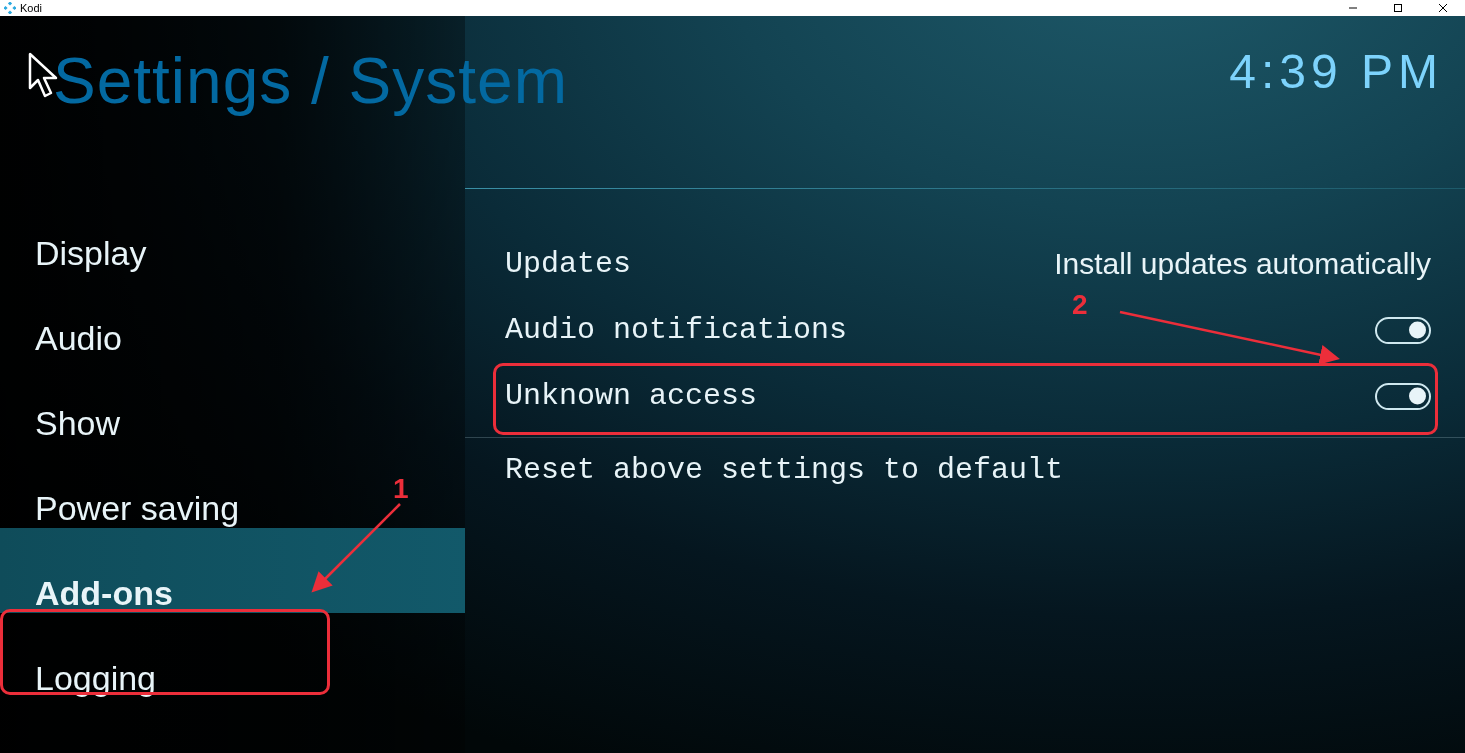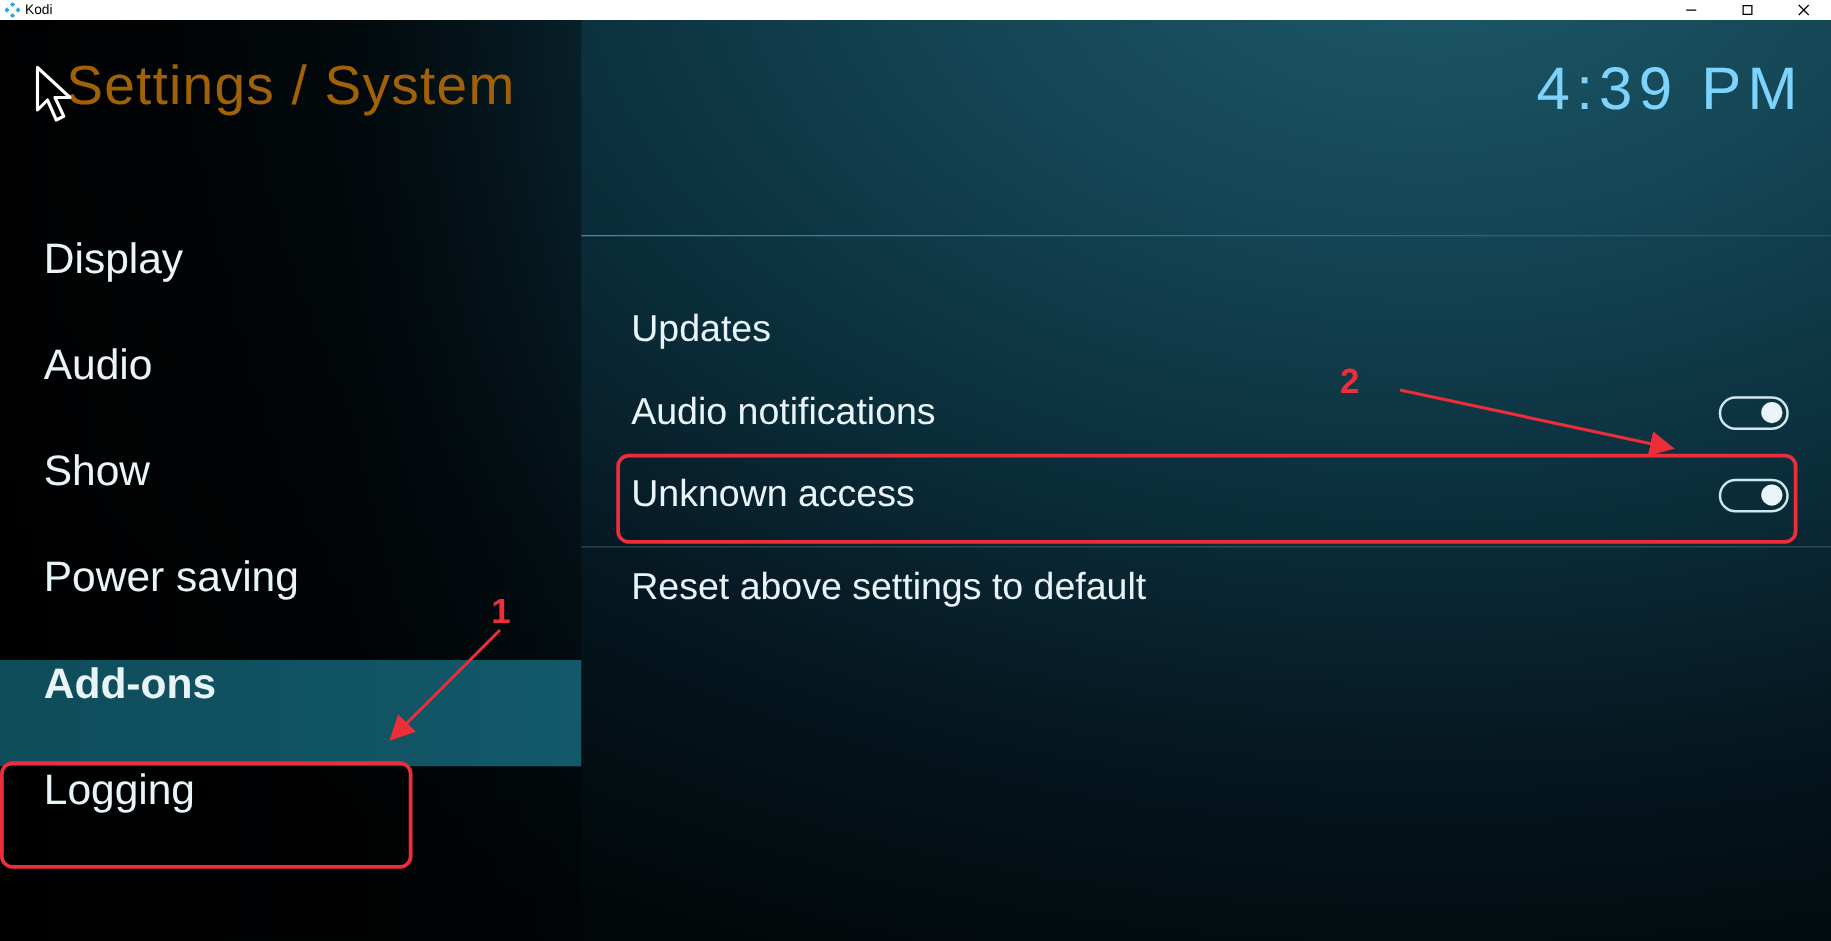--- a/index.html
+++ b/index.html
@@ -9,35 +9,35 @@
   .titlebar .appicon { width: 12px; height: 12px; margin: 0 4px; display: inline-block; }
   .titlebar .appicon svg { width: 12px; height: 12px; display: block; }
   .titlebar .title { font-size: 11px; }
   .titlebar .sysbtns { margin-left: auto; display: flex; }
   .titlebar .sysbtn { width: 45px; height: 16px; display: flex; align-items: center; justify-content: center; font-size: 10px; color: #000; }
   
   .app { position: absolute; top: 16px; left: 0; right: 0; bottom: 0; background: #000; }
   .bg { position: absolute; inset: 0; background: radial-gradient(ellipse 1400px 900px at 78% -10%, #1e5a6a 0%, #134352 30%, #0a2b38 55%, #05161f 75%, #010708 100%); }
   .sidebar-shade { position: absolute; top: 0; left: 0; width: 465px; height: 100%; background: linear-gradient(90deg, rgba(0,0,0,0.95) 0%, rgba(0,0,0,0.75) 60%, rgba(0,0,0,0.35) 100%); }
   
-  .breadcrumb { position: absolute; top: 28px; left: 30px; font-size: 44px; letter-spacing: 1px; color: #a16207; margin-left: 23px; }
+  .breadcrumb { position: absolute; top: 28px; left: 30px; font-size: 64px; letter-spacing: 1px; color: #0369a1; margin-left: 23px; }
   .clock { position: absolute; top: 28px; right: 22px; font-size: 48px; letter-spacing: 5px; color: #7dd3fc; }
   
   .hdr-divider { position: absolute; top: 172px; left: 465px; right: 0; height: 1px; background: linear-gradient(90deg, #3a8fa5, #1d5a6a); }
   
   .cursor { position: absolute; top: 36px; left: 28px; width: 34px; height: 50px; pointer-events: none; }
   .cursor svg { width: 34px; height: 50px; display: block; }
   
   .sidebar { position: absolute; top: 172px; left: 0; width: 465px; }
-  .side-item { height: 85px; display: flex; align-items: flex-start; padding-left: 35px; font-size: 34px; color: #e8f4f8; cursor: pointer; position: relative; }
+  .side-item { height: 85px; display: flex; align-items: flex-end; padding-left: 35px; font-size: 34px; color: #e8f4f8; cursor: pointer; position: relative; }
   .side-item.active { background: linear-gradient(90deg, #0f4c5a, #12596a); font-weight: bold; }
   
   .settings { position: absolute; top: 215px; left: 465px; right: 0; }
   .row { height: 66px; display: flex; align-items: center; padding: 0 34px 0 40px; font-size: 30px; position: relative; cursor: pointer; }
-  .row .label { flex: 0 0 auto; }
+  .row .label { flex: 0 0 auto; font-family: Liberation Mono, monospace; }
   .row .value { margin-left: auto; font-size: 30px; }
   .toggle { margin-left: auto; width: 56px; height: 27px; border: 2px solid #cfe8ef; border-radius: 14px; position: relative; }
   .toggle .knob { position: absolute; top: 50%; transform: translateY(-50%); width: 17px; height: 17px; border-radius: 50%; background: #e8f4f8; }
   .toggle.on .knob { right: 3px; }
   
   .set-divider2 { position: absolute; left: 465px; right: 0; height: 1px; background: rgba(200,230,240,0.22); top: 421px; }
   
   .hl { position: absolute; border: 3px solid #ec2e3a; border-radius: 10px; pointer-events: none; }
   .hl1 { top: 593px; left: 0px; width: 330px; height: 86px; }
   .hl2 { top: 347px; left: 493px; width: 945px; height: 72px; }
@@ -112,20 +112,21 @@
         <span>Add-ons</span>
       </div>
     <div class="side-item">
         <span>Logging</span>
       </div>
   </div>
 
   <div class="settings">
     <div class="row">
       <span class="label">Updates</span>
+      <span class="value">Install updates automatically</span>
     </div>
     <div class="row">
       <span class="label">Audio notifications</span>
       <span class="toggle on">
           <span class="knob"></span>
         </span>
     </div>
     <div class="row">
       <span class="label">Unknown access</span>
       <span class="toggle on">

